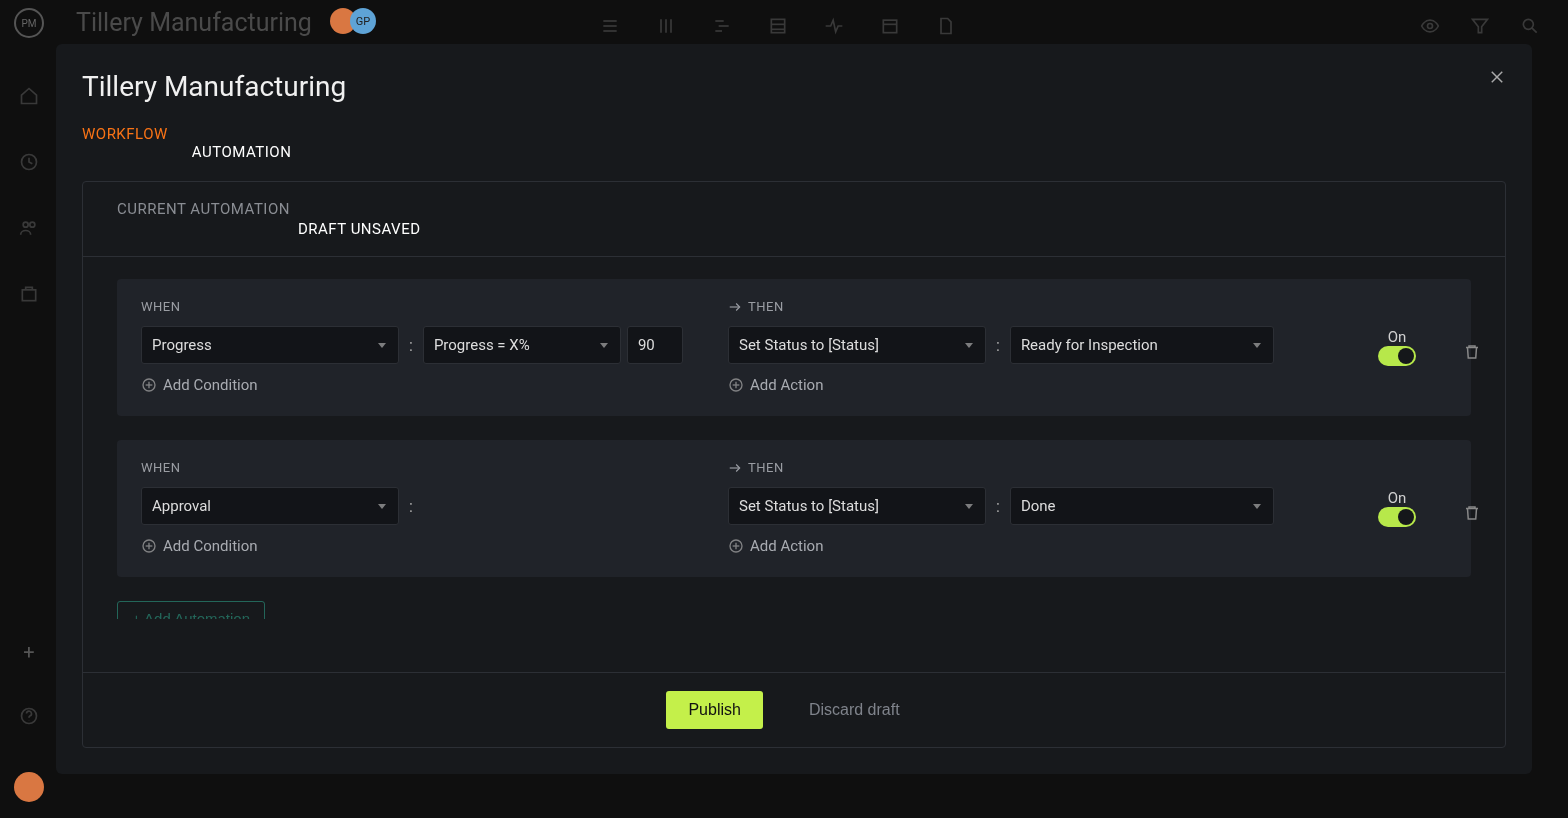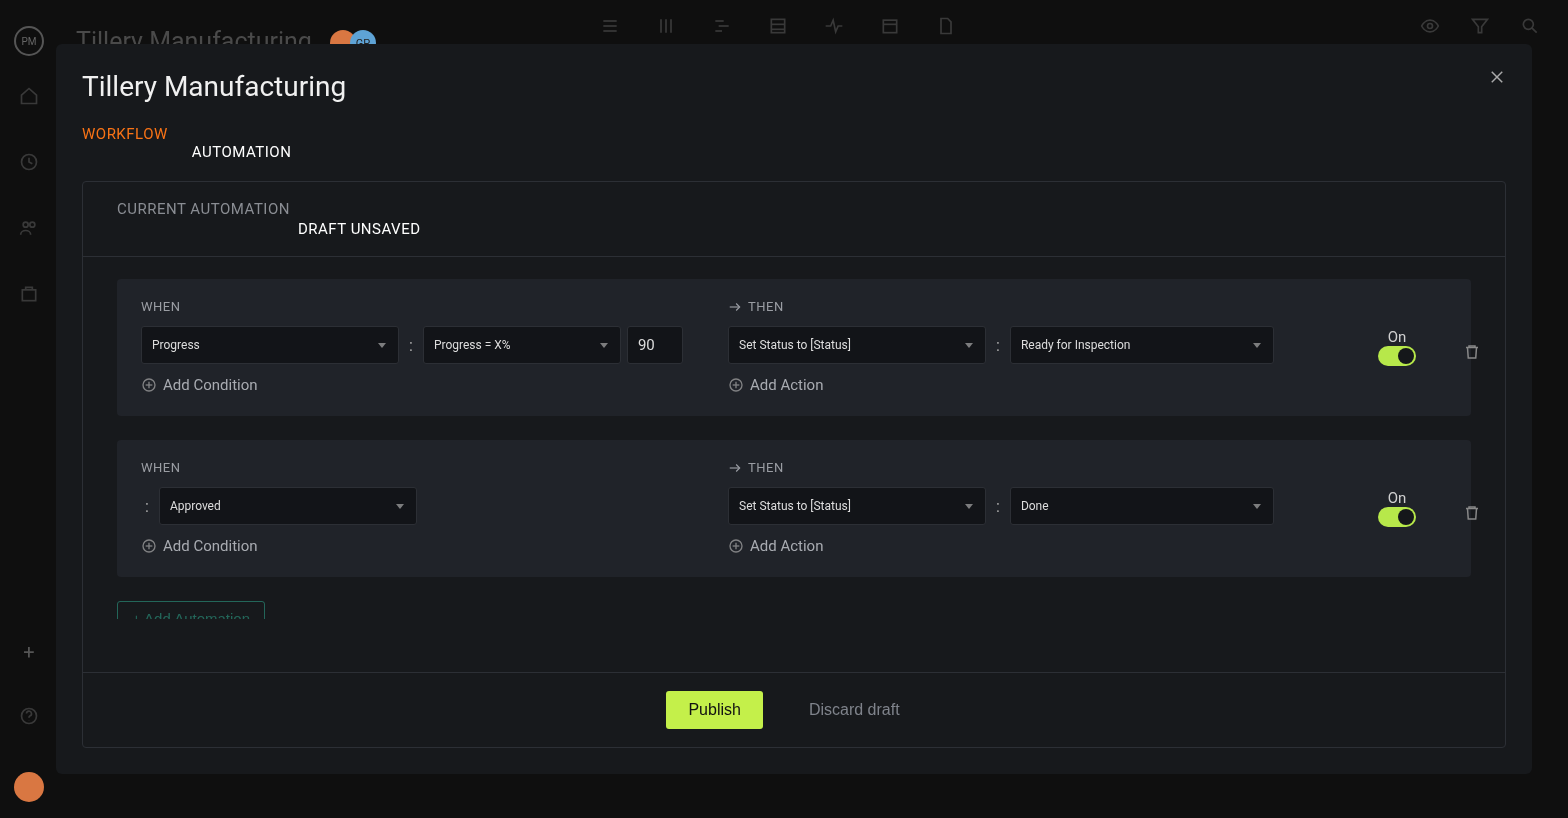--- a/index.html
+++ b/index.html
@@ -14,24 +14,24 @@
 }
 
 
 .bg-app {
   position: absolute;
   inset: 0;
   background: #0f0f0f;
 }
 .bg-topbar {
   position: absolute;
-  top: 0; left: 0; right: 0;
+  top: 8px; left: 0; right: 0;
   height: 56px;
   display: flex;
-  align-items: flex-end;
+  align-items: flex-start;
   padding: 0 14px;
   color: #555;
 }
 .bg-logo {
   width: 30px; height: 30px;
   border: 2px solid #555;
   border-radius: 50%;
   display: flex;
   align-items: center;
   justify-content: center;
@@ -214,21 +214,21 @@
   background: #121418;
   border: 1px solid #2c2f35;
   border-radius: 3px;
   height: 38px;
   display: flex;
   align-items: center;
   justify-content: space-between;
   padding: 0 10px;
   color: #ddd;
   cursor: pointer;
-  font-size: 12px;
+  font-size: 15px;
 }
 .select.wide { flex: 0 0 258px; width: 258px; }
 .select.mid  { flex: 0 0 198px; width: 198px; }
 .select.s2   { flex: 0 0 258px; width: 258px; }
 .select.s3   { flex: 0 0 264px; width: 264px; }
 .select svg { flex-shrink: 0; opacity: 0.7; }
 .numinput {
   background: #121418;
   border: 1px solid #2c2f35;
   border-radius: 3px;
@@ -516,27 +516,27 @@
                 <path d="M6 6l1 14h10l1-14"></path>
               </svg>
           </span>
         </div>
       </div>
 
       <div class="rule">
         <div>
           <div class="rule-col-label">WHEN</div>
           <div class="rule-row">
-            <span class="colon">:</span>
             <div class="select wide">
-              <span>Approved</span>
+              <span>Approval</span>
               <svg width="12" height="12" viewBox="0 0 24 24" fill="#aaa">
                   <polygon points="4 8 20 8 12 18"></polygon>
                 </svg>
             </div>
+            <span class="colon">:</span>
           </div>
           <div class="add-link">
             <svg width="16" height="16" viewBox="0 0 24 24" fill="none" stroke="#aaa" stroke-width="2">
                 <circle cx="12" cy="12" r="9"></circle>
                 <line x1="12" y1="7" x2="12" y2="17"></line>
                 <line x1="7" y1="12" x2="17" y2="12"></line>
               </svg>
             <span>Add Condition</span>
           </div>
         </div>

